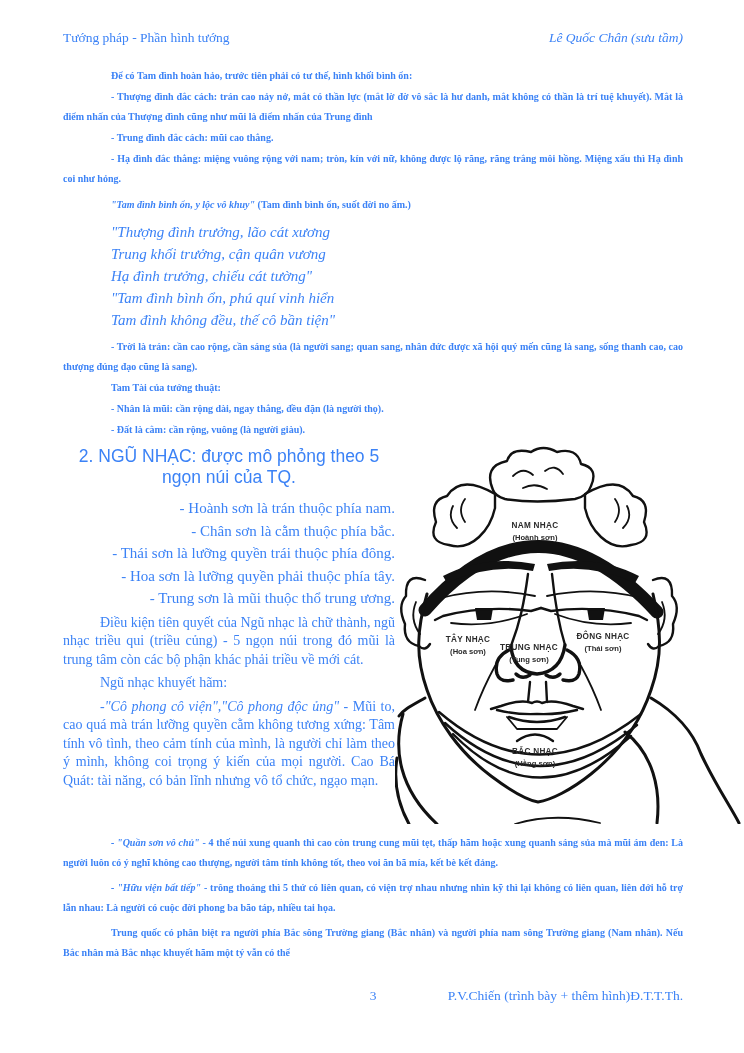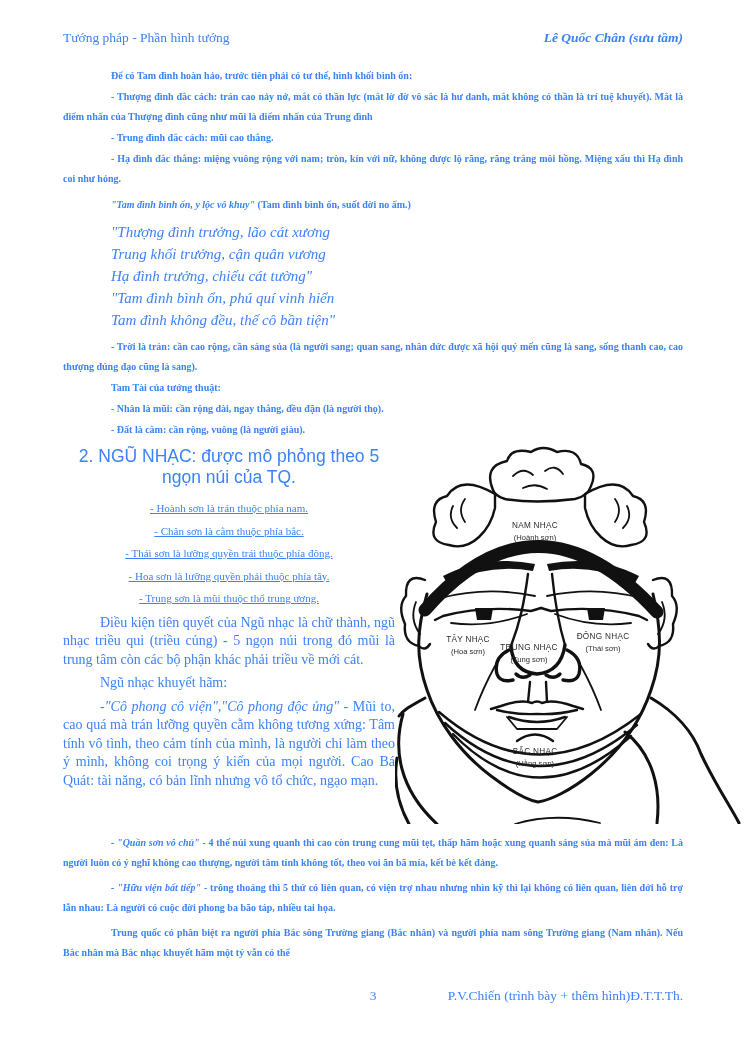--- a/index.html
+++ b/index.html
@@ -3,34 +3,34 @@
 <meta charset="utf-8">
 <title>Tướng pháp - page 3</title>
 <style>
   html,body{margin:0;padding:0;background:#e8e8e8;}
   .page{
     position:relative;width:744px;height:1053px;margin:0 auto;background:#ffffff;
     font-family:"Liberation Serif","DejaVu Serif",serif;color:#3b82f6;overflow:hidden;
   }
   .content{position:absolute;left:63px;top:30px;width:620px;}
   .pg-header{display:flex;justify-content:space-between;font-size:13.5px;line-height:16px;margin-bottom:20px;}
-  .hdr-right{font-weight:bold;font-style:italic;}
+  .hdr-right{font-weight:normal;font-style:italic;}
   .body-p{font-size:10px;line-height:20px;text-align:justify;text-indent:48px;margin:0 0 1px 0;font-weight:bold;}
   .quote-p{margin-top:6px;}
   .it{font-style:italic;}
   .verse{margin:6px 0 6px 48px;}
   .verse p{font-style:italic;font-size:15px;line-height:22px;margin:0;}
   .two-col{display:flex;margin-top:4px;}
   .col-left{width:332px;flex:0 0 332px;}
-  .col-right{width:349px;flex:0 0 349px;margin-left:-61px;position:relative;left:61px;}
+  .col-right{width:349px;flex:0 0 349px;margin-left:-61px;position:relative;left:61px;font-weight:bold;}
   .s2-heading{
     font-family:"Liberation Sans","DejaVu Sans",sans-serif;font-weight:normal;
     font-size:17.5px;line-height:21px;text-align:center;max-width:305px;margin:2px auto 10px auto;
   }
-  .s2-item{font-size:11px;line-height:20.5px;margin:0 0 2px 0;text-align:center;text-decoration:underline;}
+  .s2-item{font-size:15px;line-height:20.5px;margin:0 0 2px 0;text-align:right;}
   .s2-p{font-size:14px;line-height:18.5px;text-align:justify;text-indent:37px;margin:5px 0 0 0;}
   .tail{margin-top:5px;}
   .pg-footer{
     position:absolute;left:63px;right:61px;top:988px;display:flex;justify-content:flex-end;
     font-size:13.5px;line-height:16px;
   }
   .pg-num{position:absolute;left:50%;transform:translateX(-50%);}
   svg text{font-family:"Liberation Sans","DejaVu Sans",sans-serif;fill:#2b2b2b;text-anchor:middle;}
   svg .lab1{font-size:8.2px;letter-spacing:.3px;}
   svg .lab2{font-size:7.6px;}

